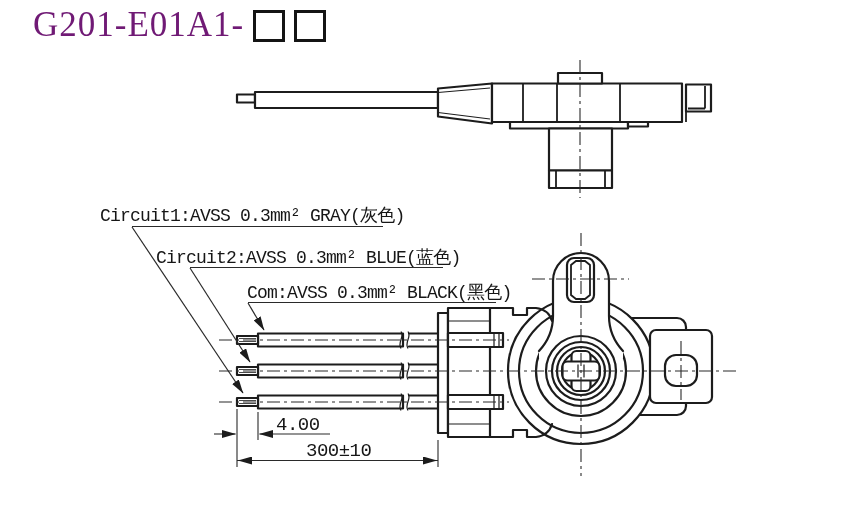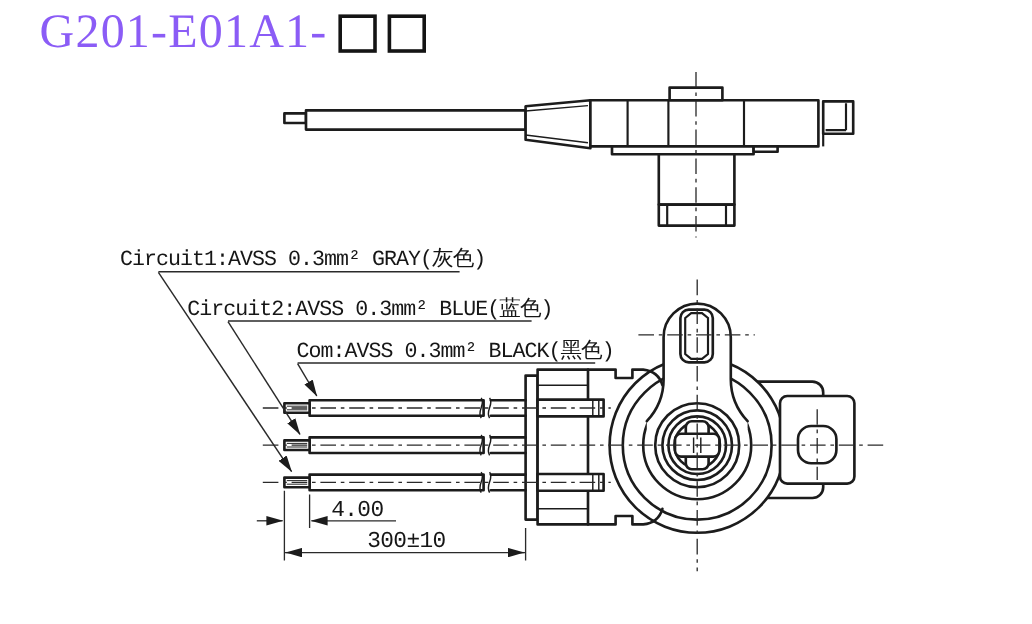--- a/index.html
+++ b/index.html
@@ -1,20 +1,20 @@
 <!DOCTYPE html>
 <html><head>
 <meta charset="utf-8">
 <style>
   html,body{margin:0;padding:0;background:#f3f3f3;}
   .page{position:relative;width:860px;height:520px;background:#ffffff;overflow:hidden;
         font-family:"Liberation Sans",sans-serif;}
   .title{position:absolute;left:33px;top:6px;display:flex;align-items:center;
-         font-family:"Liberation Serif",serif;font-size:40px;font-weight:500;
-         color:#8b5cf6;letter-spacing:1px;white-space:nowrap;}
+         font-family:"Liberation Serif",serif;font-size:35px;font-weight:500;
+         color:#701a75;letter-spacing:1px;white-space:nowrap;}
   .title .code{line-height:1;}
   .title .sq{display:inline-block;width:26px;height:26px;border:3px solid #141414;
              margin-left:9px;margin-top:4px;}
   svg{position:absolute;left:0;top:0;}
   .ol{fill:none;stroke:#1c1c1c;stroke-width:2.2;stroke-linejoin:round;stroke-linecap:round;}
   .olf{fill:#ffffff;stroke:#1c1c1c;stroke-width:2.2;stroke-linejoin:round;}
   .med{fill:none;stroke:#1c1c1c;stroke-width:1.8;}
   .thin{fill:none;stroke:#1c1c1c;stroke-width:1.2;}
   .hair{fill:none;stroke:#1c1c1c;stroke-width:0.8;}
   .cl{fill:none;stroke:#2a2a2a;stroke-width:1.1;stroke-dasharray:13 4 3 4;}

